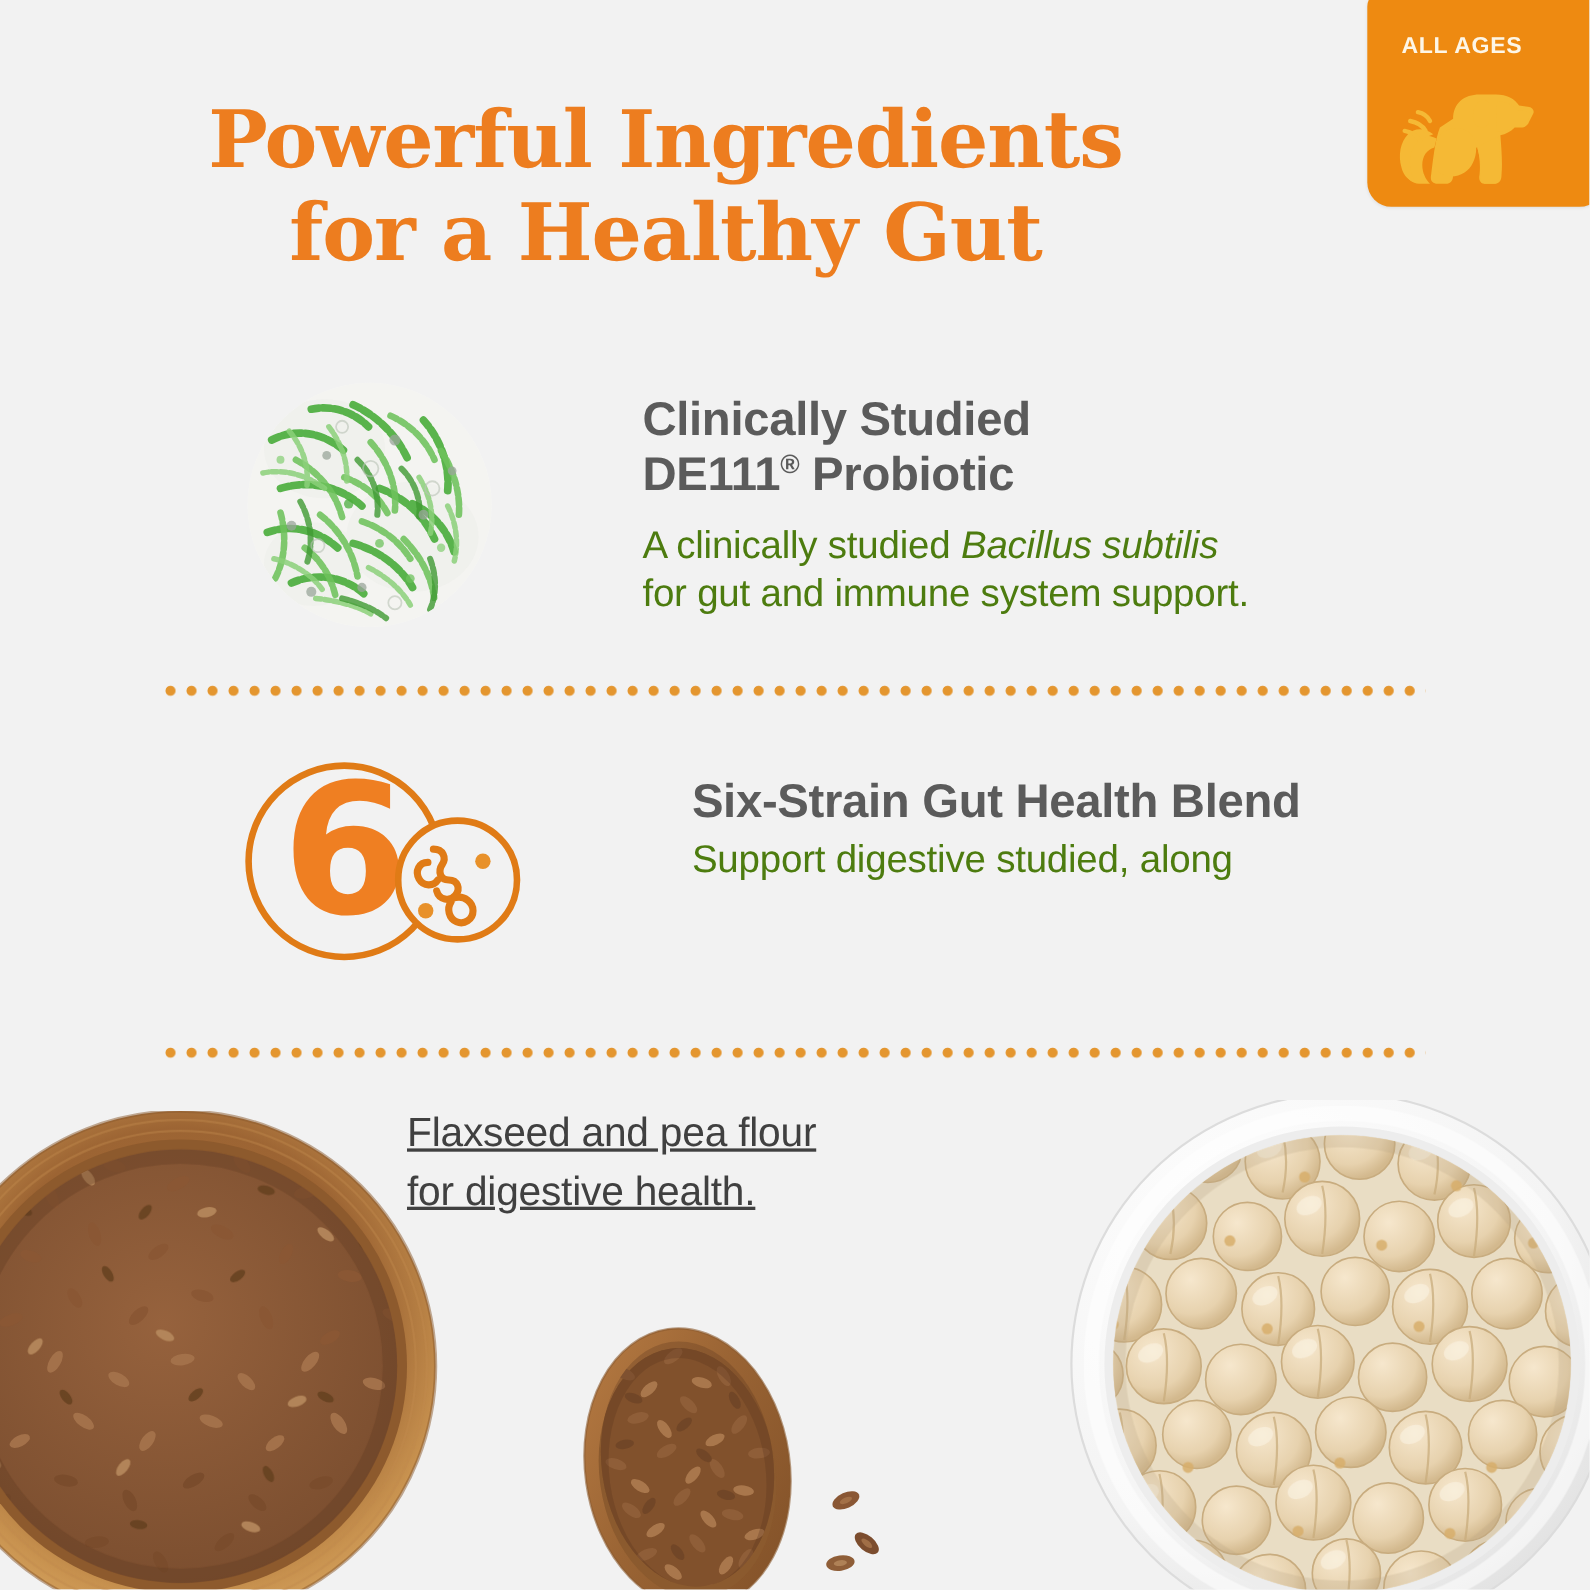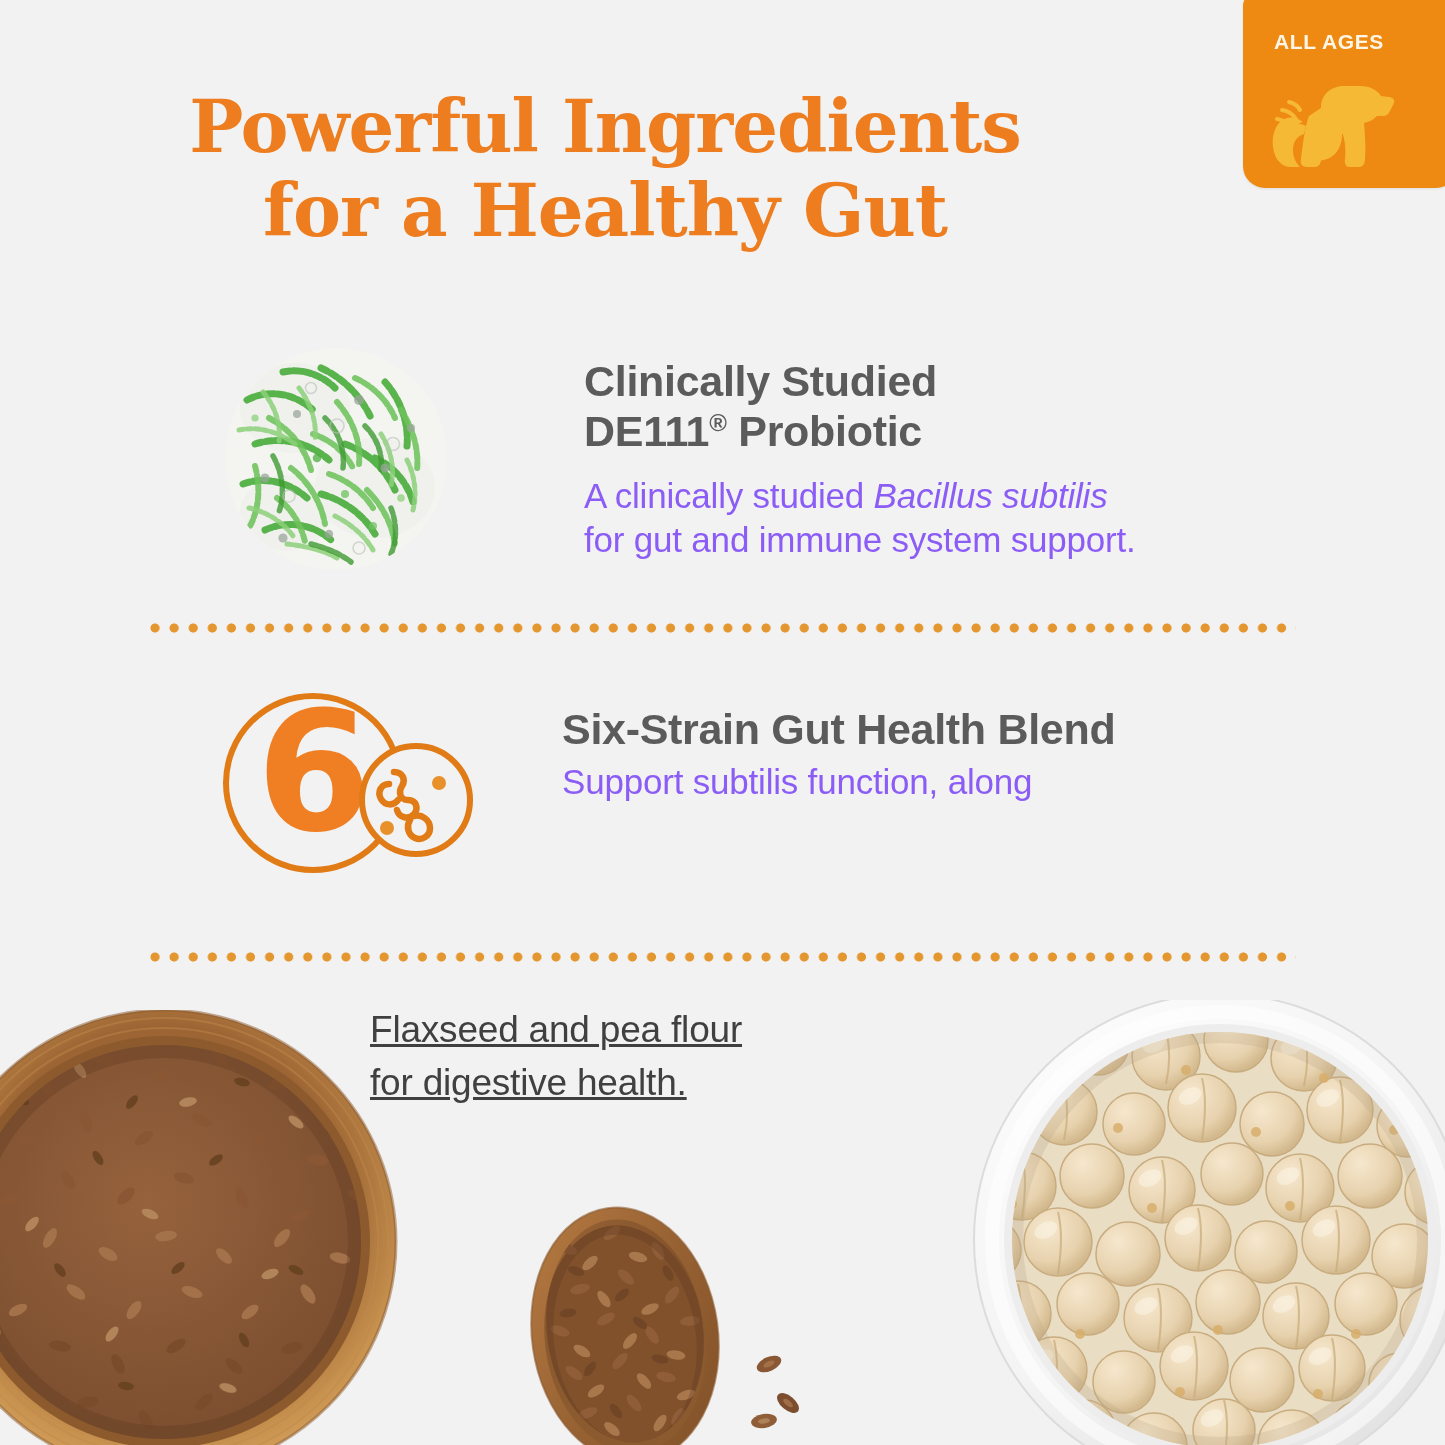--- a/index.html
+++ b/index.html
@@ -47,29 +47,29 @@
     background:#f6f6f4;
     overflow:hidden;position:relative;flex:0 0 auto;
   }
   .micro-circle svg{display:block;}
 
   .six-icon{width:258px;height:190px;position:relative;flex:0 0 auto;}
   .six-icon svg{display:block;}
 
   .feat-text{margin-left:0;}
   .feat1 .feat-text{margin-left:92px;margin-top:8px;}
-  .feat2 .feat-text{margin-left:41px;margin-top:16px;}
+  .feat2 .feat-text{margin-left:108px;margin-top:16px;}
 
   .feat-head{
     color:#5b5b5b;font-size:43px;font-weight:bold;line-height:1.17;
     letter-spacing:-.3px;white-space:nowrap;
   }
   .feat-head .sup{font-size:24px;vertical-align:super;line-height:0;}
   .feat-body{
-    color:#8b5cf6;font-size:35px;line-height:1.28;margin-top:17px;
+    color:#4d7c0f;font-size:35px;line-height:1.28;margin-top:17px;
     letter-spacing:-.2px;white-space:nowrap;
   }
   .feat2 .feat-body{margin-top:6px;}
   .feat-body em{font-style:italic;}
 
   
   .divider{
     position:absolute;left:150px;width:1146px;height:12px;
   }
   .divider span{
@@ -266,21 +266,21 @@
         </g>
         <g fill="#e8912a">
           <circle cx="221" cy="95" r="7"></circle>
           <circle cx="169" cy="140" r="7"></circle>
         </g>
       </svg>
     </div>
     <div class="feat-text">
       <div class="feat-head">Six-Strain Gut Health Blend</div>
       <div class="feat-body">
-        <div>Support subtilis function, along</div>
+        <div>Support digestive studied, along</div>
       </div>
     </div>
   </div>
 
   <div class="divider div2">
       <span></span>
     </div>
 
   <div class="caption">
     <div>Flaxseed and pea flour</div>

